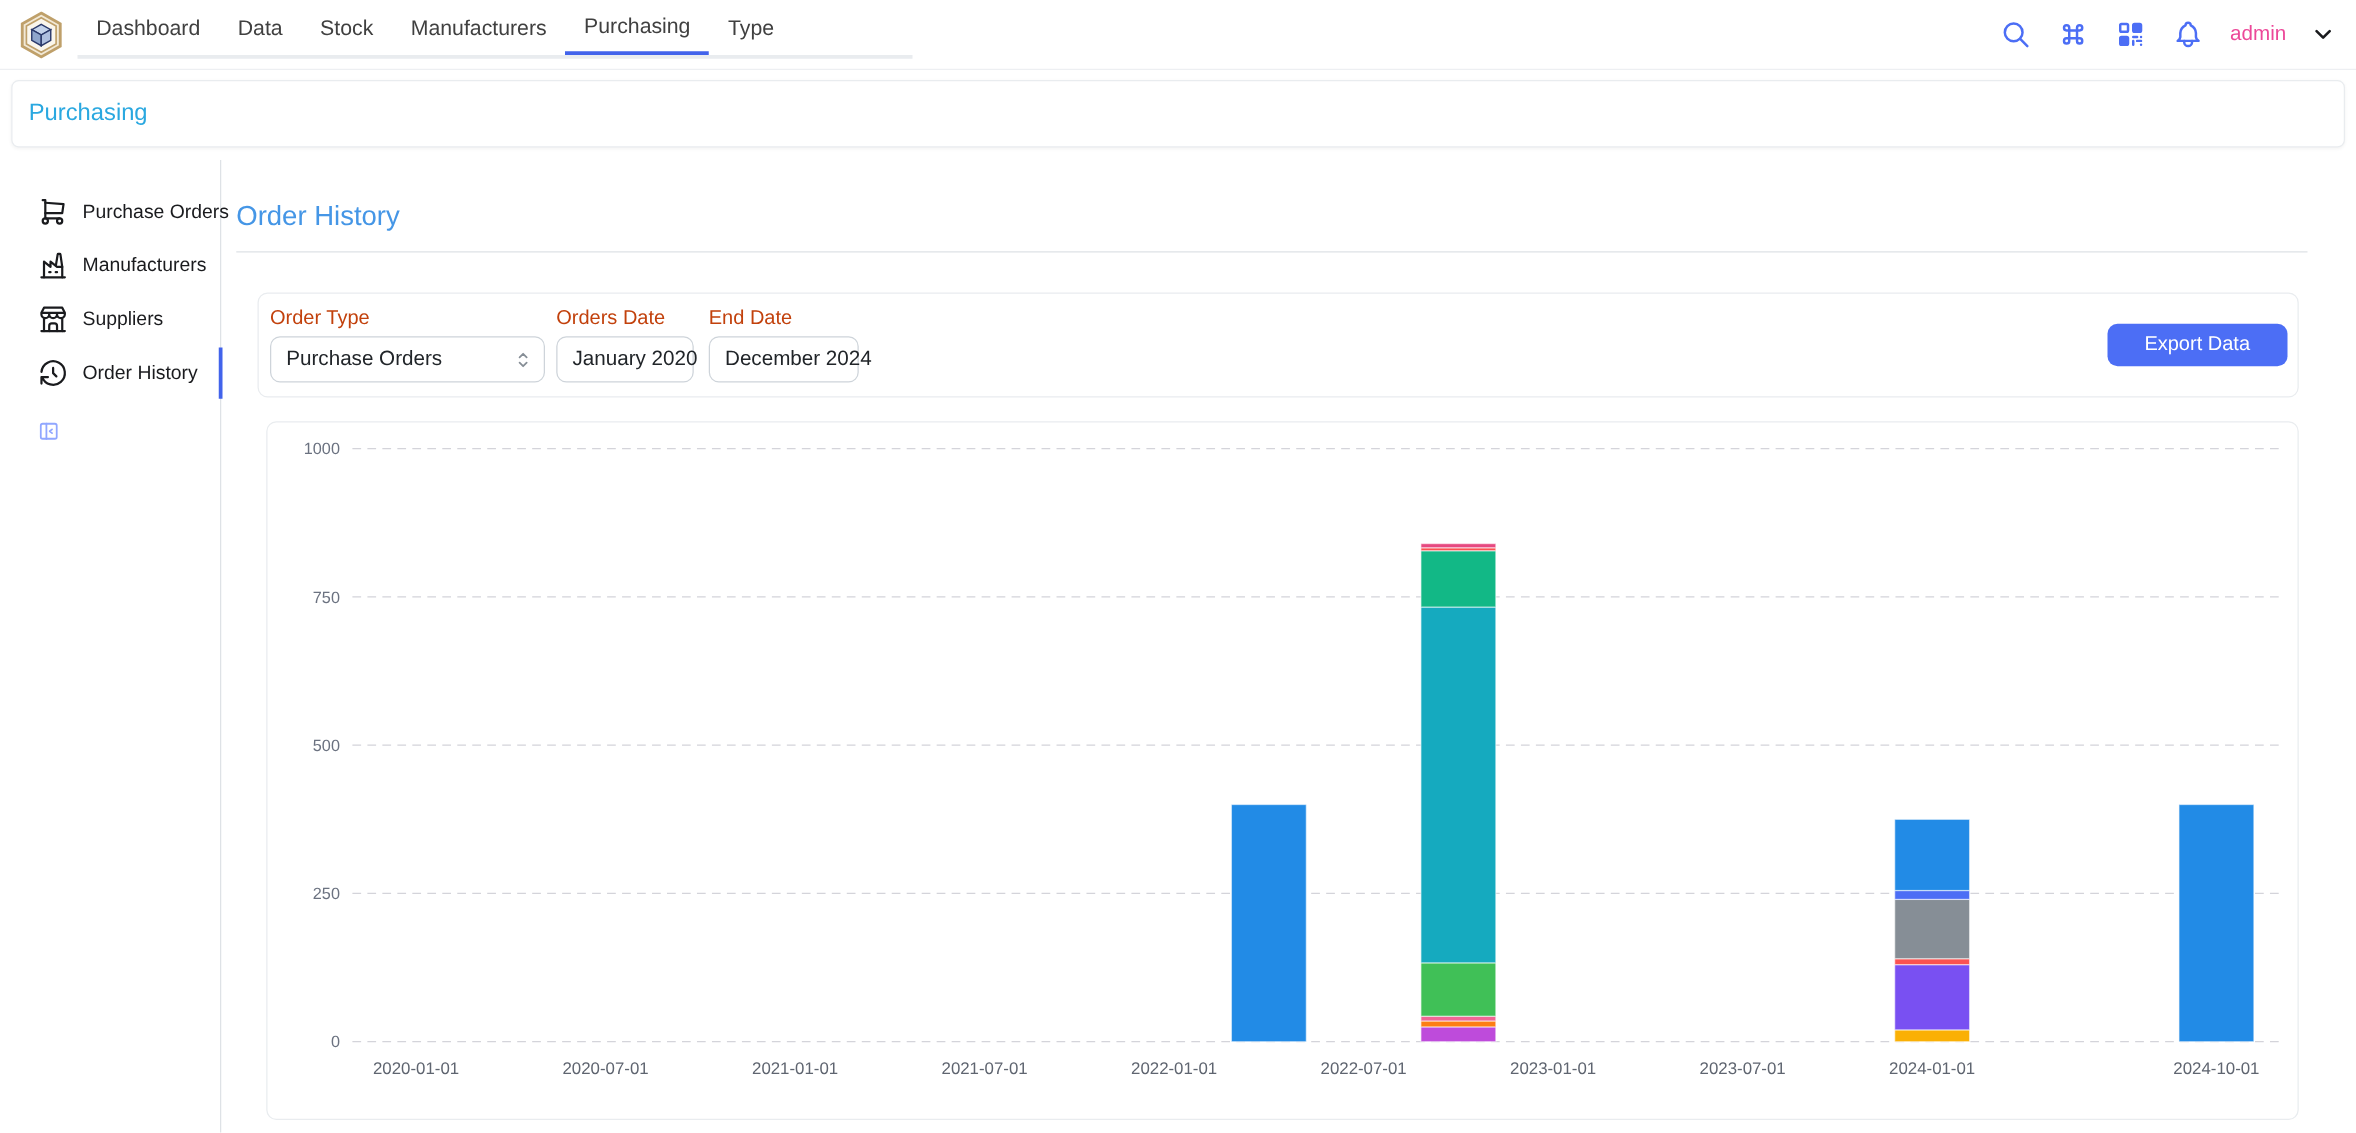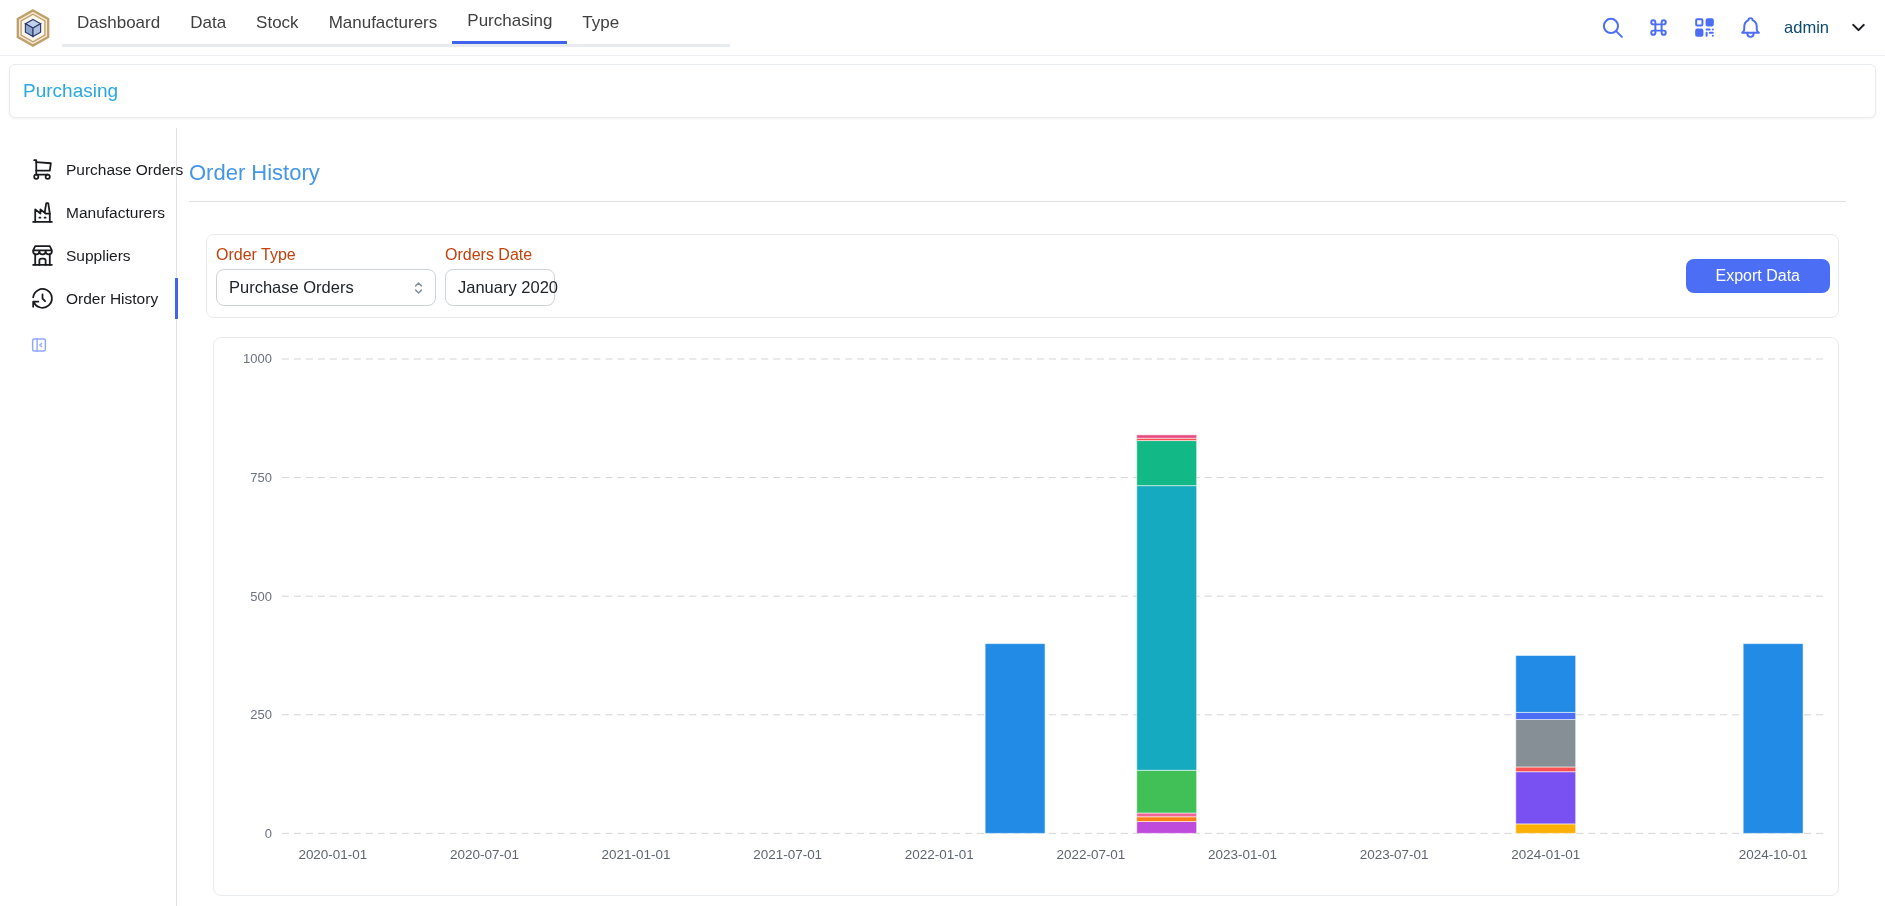--- a/index.html
+++ b/index.html
@@ -36,21 +36,21 @@
     color: #404040;
     display: flex;
     align-items: center;
     height: 100%;
     cursor: pointer;
     white-space: nowrap;
   }
   .tab.active { border-bottom: 3px solid #4263eb; margin-bottom: -3px; }
   .nav-right { margin-left: auto; display: flex; align-items: center; gap: 21px; }
   .nav-icon { width: 25px; height: 25px; color: #4c6ef5; cursor: pointer; }
-  .admin-name { font-size: 16.5px; color: #0c4a6e; }
+  .admin-name { font-size: 16.5px; color: #ec4899; }
   .chevron-down { width: 21px; height: 21px; color: #1a1b1e; cursor: pointer; margin-left: -2px; }
 
   
   .breadcrumb-card {
     margin: 8px 9px 0 9px;
     height: 54px;
     border: 1px solid #e9ecef;
     border-radius: 6px;
     box-shadow: 0 1px 3px rgba(0,0,0,.05);
     display: flex;
@@ -279,20 +279,26 @@
           <svg class="selector-icon" viewBox="0 0 24 24" fill="none" stroke="currentColor" stroke-width="2" stroke-linecap="round" stroke-linejoin="round">
             <path d="M8 9l4 -4l4 4"></path>
               <path d="M8 15l4 4l4 -4"></path>
           </svg>
         </div>
       </div>
       <div class="field">
         <span class="field-label">Orders Date</span>
         <div class="control w-start">
           <span>January 2020</span>
+        </div>
+      </div>
+      <div class="field">
+        <span class="field-label">End Date</span>
+        <div class="control w-end">
+          <span>December 2024</span>
         </div>
       </div>
       <button class="export-btn">Export Data</button>
     </div>
 
     <div class="chart-card">
       <svg id="chart" viewBox="0 0 1626 559">
           <line x1="68" x2="1613" y1="496" y2="496" stroke="#d4d4da" stroke-width="1" stroke-dasharray="7 5"></line>
           <text x="58" y="500.5" text-anchor="end" font-size="13" fill="#6b7280" font-family="Liberation Sans, sans-serif">0</text>
           <line x1="68" x2="1613" y1="377.25" y2="377.25" stroke="#d4d4da" stroke-width="1" stroke-dasharray="7 5"></line>

